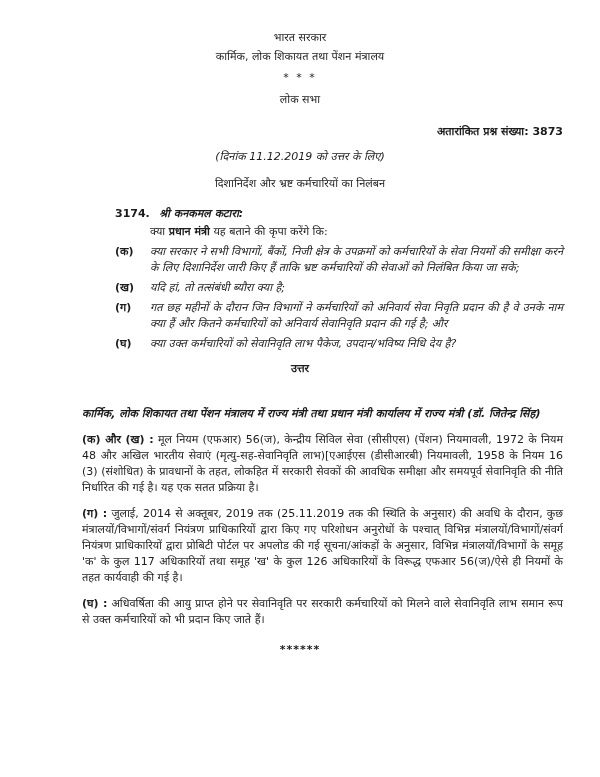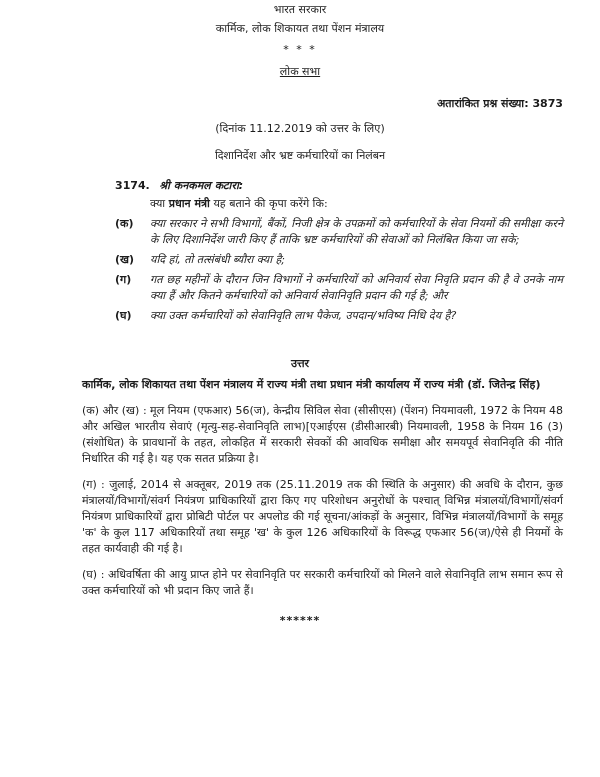--- a/index.html
+++ b/index.html
@@ -7,51 +7,51 @@
   body {
     width: 600px;
     height: 777px;
     background: #ffffff;
     color: #1c1c1c;
     font-family: "DejaVu Sans", "Liberation Sans", sans-serif;
     font-size: 11px;
     line-height: 16px;
     overflow: hidden;
   }
-  .page { width: 600px; height: 777px; padding-top: 0; }
+  .page { width: 600px; height: 777px; padding-top: 28px; }
 
   .hdr-line { text-align: center; line-height: 19px; }
   .separator { text-align: center; margin-top: 4px; letter-spacing: 2px; }
-  .house { text-align: center; margin-top: 4px; line-height: 19px; text-decoration: underline; }
+  .house { text-align: center; margin-top: 4px; line-height: 19px; }
 
   .qno {
     margin-top: 15px;
     text-align: right;
     padding-right: 37px;
     font-weight: bold;
   }
-  .date-line { margin-top: 9px; text-align: center; }
+  .date-line { margin-top: 9px; text-align: center; font-style: italic; }
   .subject { margin-top: 11px; text-align: center; font-weight: normal; }
 
   .content { padding-left: 82px; padding-right: 37px; }
 
   .q-head { margin-top: 14px; margin-left: 33px; }
   .q-head strong + strong { margin-left: 6px; font-style: italic; }
   .q-intro { margin-left: 68px; margin-top: 2px; }
 
   .q-part { display: flex; margin: 4px 0 0 33px; }
   .q-label { width: 35px; flex: none; font-weight: bold; }
   .q-text { flex: 1; text-align: justify; font-style: italic; }
 
-  .ans-head { margin-top: 32px; text-align: center; font-weight: bold; }
+  .ans-head { margin-top: 9px; text-align: center; font-weight: bold; }
 
-  .minister { margin-top: 5px; font-weight: bold; text-align: justify; }
+  .minister { margin-top: 29px; font-weight: bold; text-align: justify; font-style: italic; }
 
   .a-para { margin-top: 10px; text-align: justify; }
-  .a-para strong { font-weight: normal; }
+  .a-para strong { font-weight: bold; }
 
   .end-marker { margin-top: 14px; text-align: center; font-weight: bold; letter-spacing: 1px; }
 </style>
 </head>
 <body>
 
 <div class="page">
 
   <div>
     <div class="hdr-line">भारत सरकार</div>

